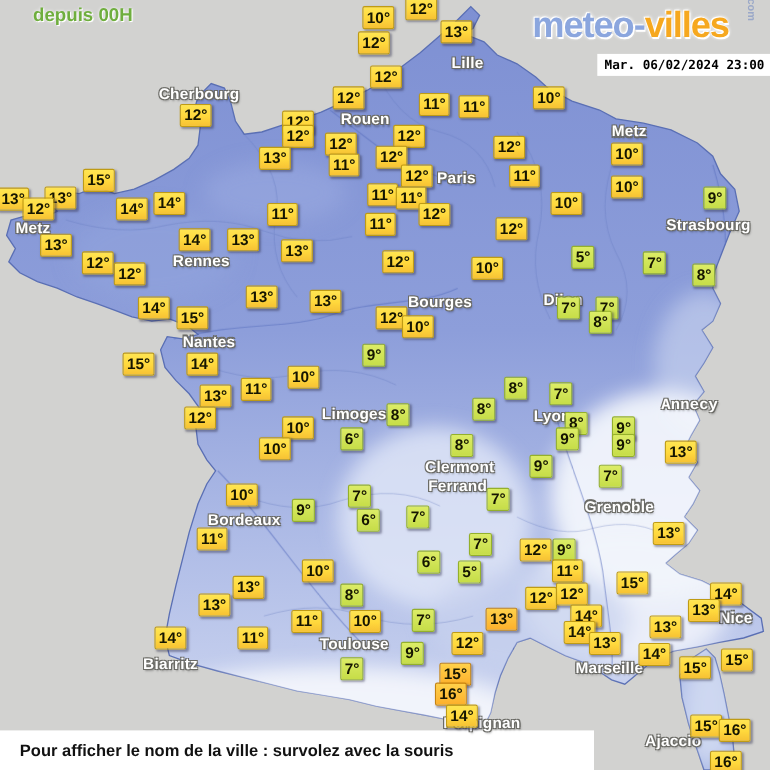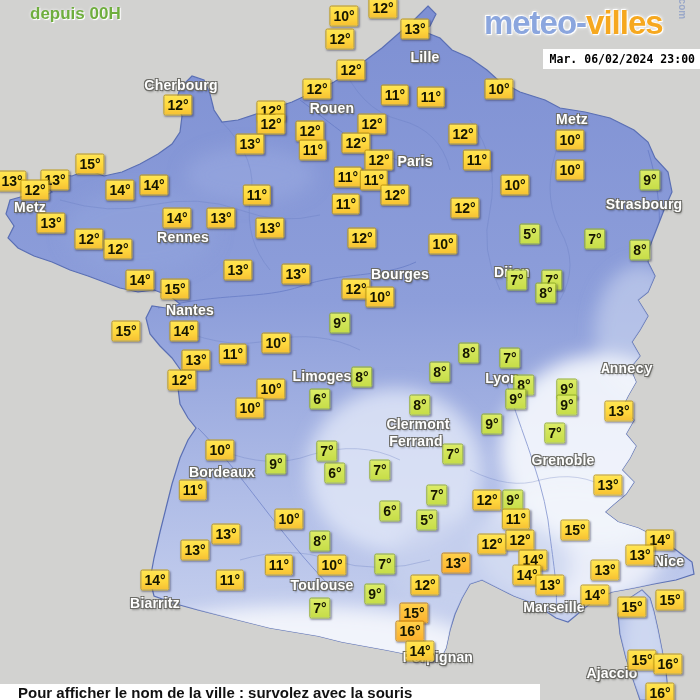--- a/index.html
+++ b/index.html
@@ -1,21 +1,21 @@
 <!DOCTYPE html>
 <html><head>
 <meta charset="utf-8">
 <style>
   html,body{margin:0;padding:0;}
   body{width:700px;height:700px;overflow:hidden;font-family:"Liberation Sans",sans-serif;}
   .screen{position:relative;width:700px;height:700px;background:#d2d2d0;overflow:hidden;}
   .screen svg{position:absolute;left:0;top:0;z-index:1;}
 
   
-  .footer{position:absolute;left:0;bottom:0;width:540px;height:16px;background:#ffffff;z-index:2;
+  .footer{position:absolute;left:0;bottom:0;width:540px;height:36px;background:#ffffff;z-index:2;
           display:flex;align-items:center;}
   .footer span{font-weight:bold;font-size:15px;color:#111;padding-left:18px;white-space:nowrap;}
 
   
   #cities{position:absolute;left:0;top:0;width:100%;height:100%;z-index:3;pointer-events:none;}
   #temps{position:absolute;left:0;top:0;width:100%;height:100%;z-index:4;}
 
   .city{position:absolute;transform:translate(-50%,-50%);font-size:14px;font-weight:bold;color:#fff;
         white-space:nowrap;letter-spacing:.2px;
         text-shadow:-1px -1px 0 #6b6b66,1px -1px 0 #6b6b66,-1px 1px 0 #6b6b66,1px 1px 0 #6b6b66,1px 2px 2px rgba(0,0,0,.35);}

